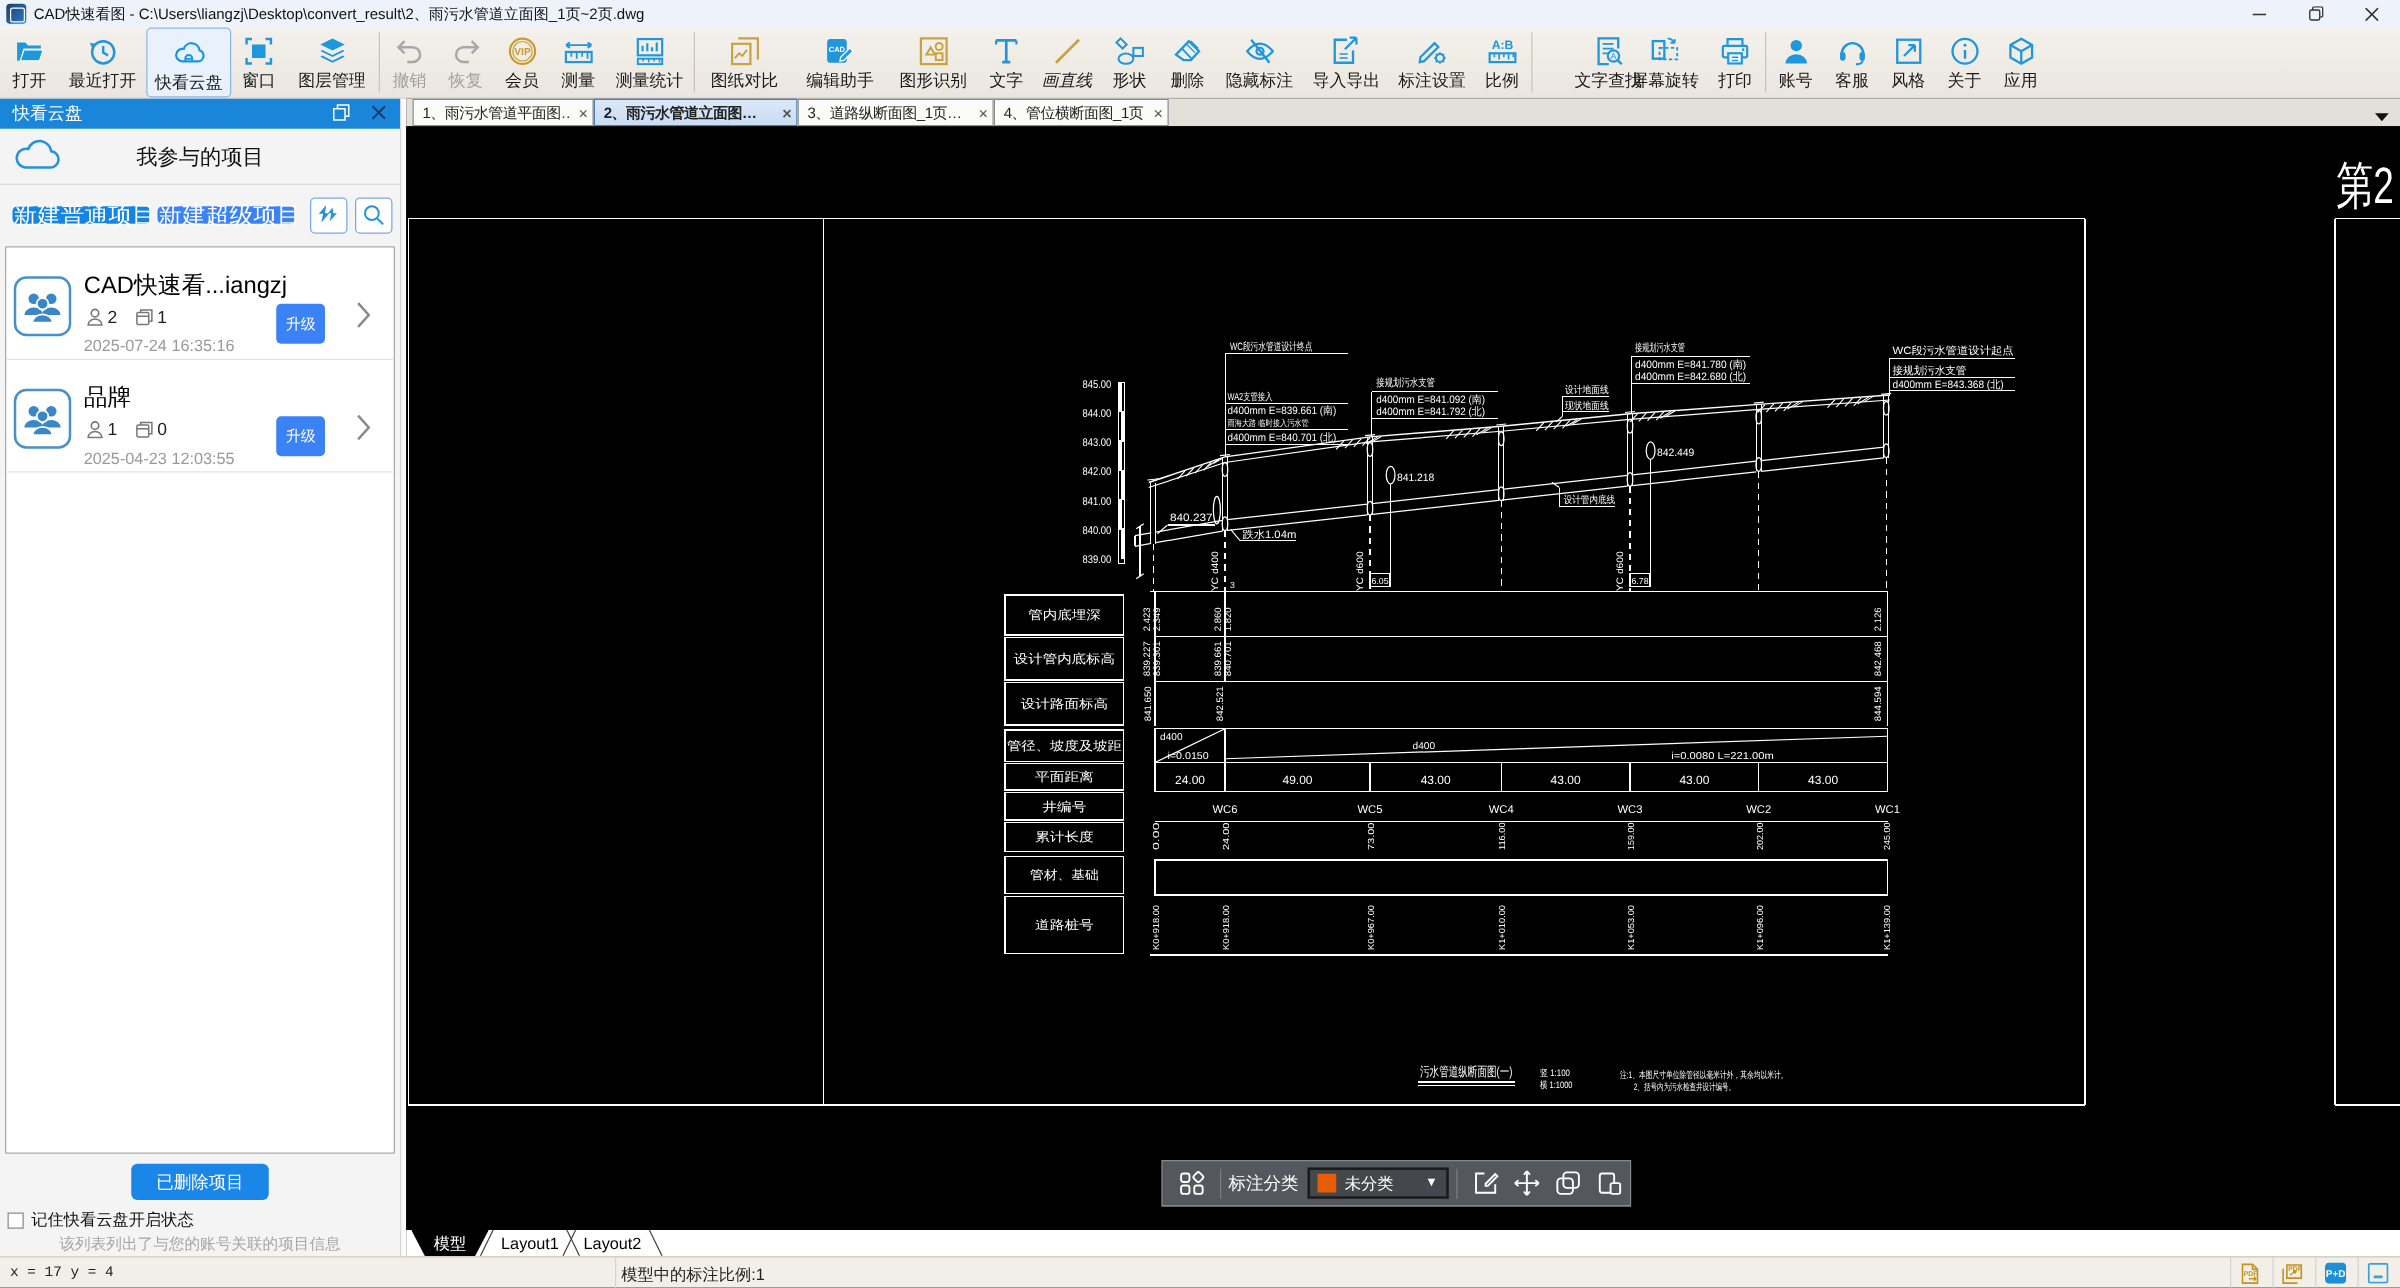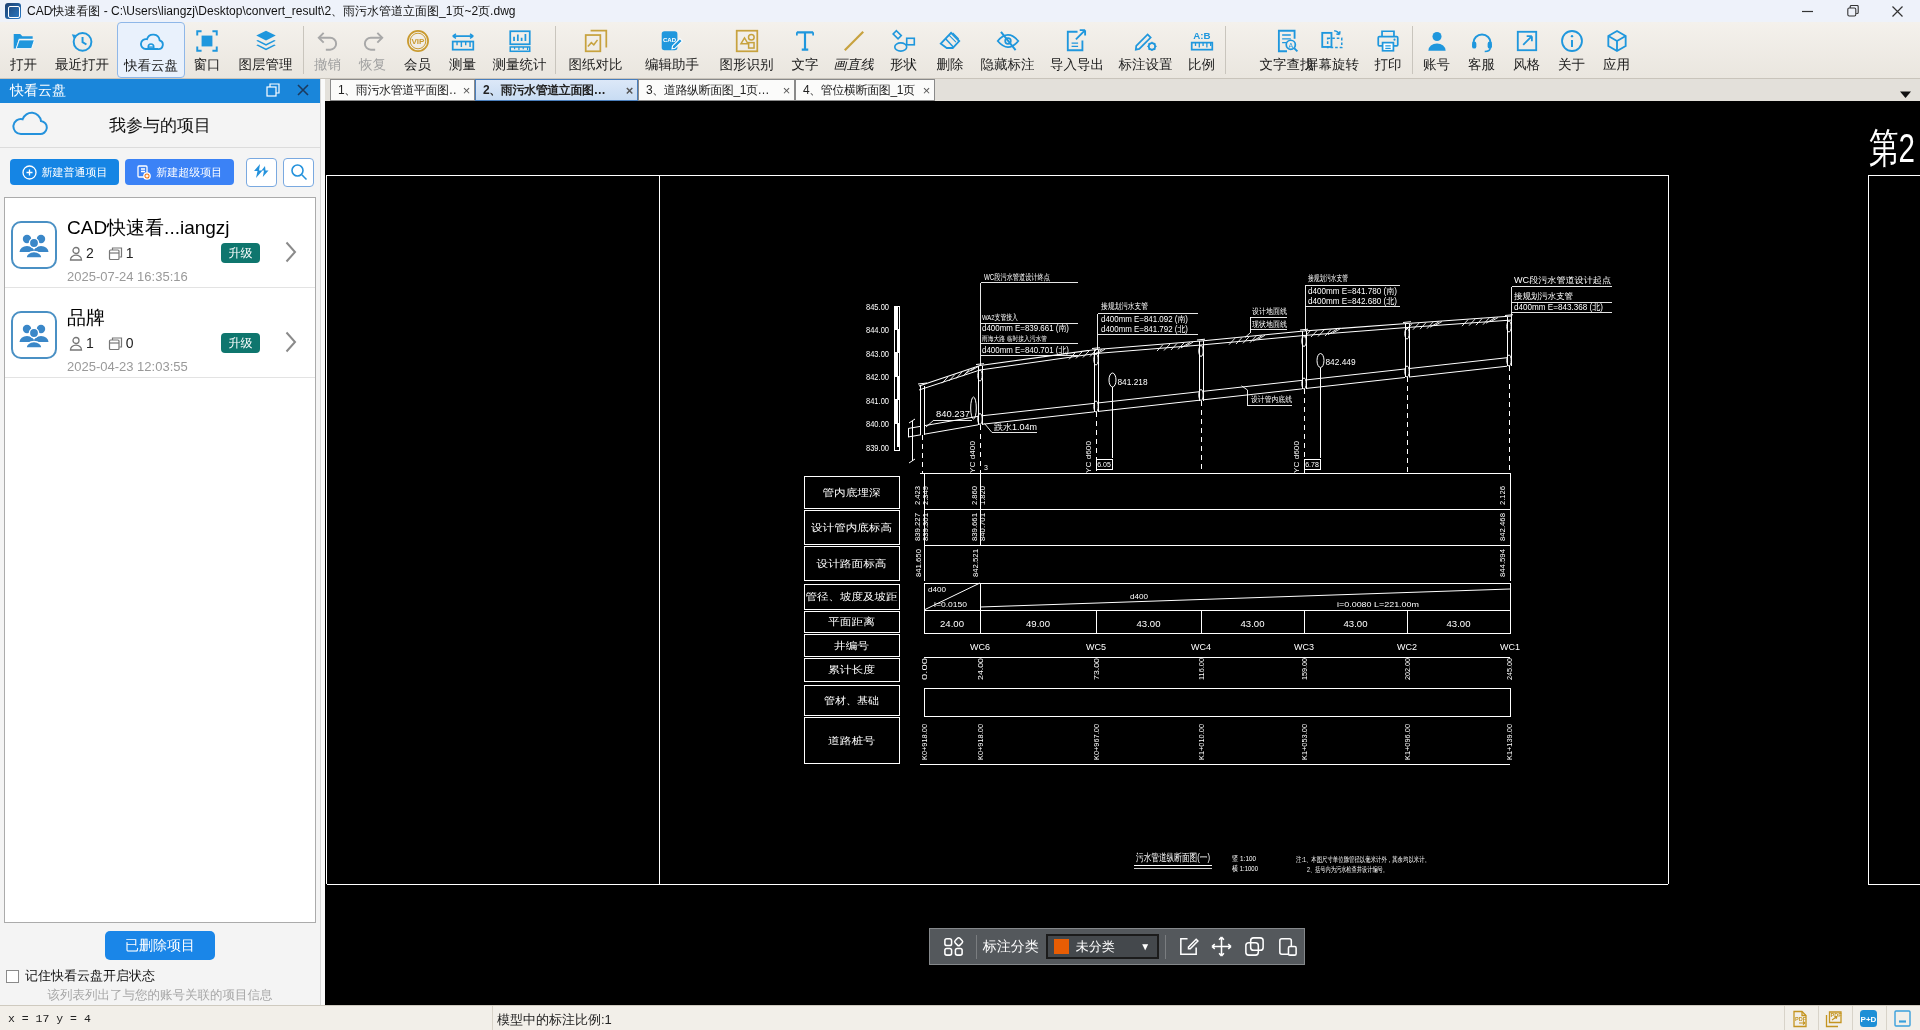--- a/index.html
+++ b/index.html
@@ -31,33 +31,33 @@
   
   .panel { width:320px; height:926px; background:#f4f4f4; display:flex; flex-direction:column; position:relative; }
   .panel-header { height:24px; background:#1a86da; display:flex; align-items:center; color:#fff; font-size:14px; padding-left:10px; position:relative; flex:none; }
   .ph-float { position:absolute; right:38px; top:4px; width:16px; height:15px; }
   .ph-close { position:absolute; right:8px; top:4px; width:16px; height:15px; }
   .panel-cloudrow { height:44px; display:flex; align-items:center; position:relative; flex:none; }
   .cloud-ic { margin-left:12px; }
   .panel-cloudrow .pc-title { position:absolute; left:0; right:0; text-align:center; font-size:17px; color:#111; }
   .panel-hr { height:1px; background:#dcdcdc; margin:0; flex:none; }
   .panel-btnrow { height:48px; display:flex; align-items:center; padding:0 6px 0 10px; flex:none; }
-  .pbtn { height:26px; border-radius:4px; color:#fff; font-size:11px; display:flex; align-items:center; justify-content:center; white-space:nowrap; }
+  .pbtn { height:14px; border-radius:4px; color:#fff; font-size:19px; display:flex; align-items:center; justify-content:center; white-space:nowrap; }
   .pbtn svg { margin-right:5px; }
   .pbtn.blue { background:#1585e4; width:110px; }
   .pbtn.orange { background:#3b82f6; width:110px; margin-left:6px; }
   .sqbtn { width:31px; height:29px; border:1px solid #7aa9e0; border-radius:4px; background:#fff; display:flex; align-items:center; justify-content:center; margin-left:6px; }
   .proj-list { margin:1px 4px 0 4px; background:#fff; border:1px solid #ababab; flex:1; overflow:hidden; }
   .proj-item { position:relative; height:90px; border-bottom:1px solid #e3e3e3; }
   .proj-avatar { position:absolute; left:6px; top:23px; width:46px; height:48px; border:2px solid #4a90c4; border-radius:10px; display:flex; align-items:center; justify-content:center; }
   .proj-name { position:absolute; left:62px; top:17px; font-size:19px; color:#000; white-space:nowrap; }
   .proj-counts { position:absolute; left:64px; top:47px; display:flex; align-items:center; font-size:14px; color:#222; }
   .proj-counts svg { margin-right:3px; }
   .proj-counts .c2 { margin-left:14px; display:flex; align-items:center; }
-  .upgrade { position:absolute; left:216px; top:45px; width:39px; height:20px; background:#0f766e; border-radius:4px; color:#fff; font-size:12px; display:flex; align-items:center; justify-content:center; }
+  .upgrade { position:absolute; left:216px; top:45px; width:39px; height:32px; background:#3b82f6; border-radius:4px; color:#fff; font-size:12px; display:flex; align-items:center; justify-content:center; }
   .chev { position:absolute; right:18px; top:42px; }
   .proj-date { position:absolute; left:62px; top:71px; font-size:13px; color:#999; }
   .panel-bottom { flex:none; padding-bottom:3px; }
   .del-btn { margin:8px auto 0 auto; width:110px; height:29px; background:#1a86e8; border-radius:5px; color:#fff; font-size:14px; display:flex; align-items:center; justify-content:center; }
   .remember { display:flex; align-items:center; margin:9px 0 0 6px; font-size:13px; color:#111; height:14px; line-height:14px; }
   .remember .cb { width:13px; height:13px; border:1px solid #8a8a8a; background:#fff; margin-right:6px; }
   .panel-note { text-align:center; font-size:12.5px; color:#a6a6a6; margin-top:6px; height:13px; line-height:13px; }
 
   .splitter { width:5px; background:#fafafa; border-left:1px solid #d8d8d8; }
 
@@ -891,20 +891,33 @@
             </svg>
         </span>
         <span class="fb-ic">
           <svg width="23" height="23" viewBox="0 0 24 24" fill="none" stroke="#fff" stroke-width="1.6">
               <rect x="4" y="4" width="12" height="16" rx="2"></rect>
               <rect x="13" y="12" width="8" height="9" rx="1.5" fill="#54585c"></rect>
             </svg>
         </span>
       </div>
     </div>
+    <div class="sheet-strip" id="sheetStrip">
+        <div class="sheet-tab model">模型</div>
+        <div class="sheet-tab layout">
+          <span class="slant-l"></span>
+          <span>Layout1</span>
+          <span class="slant-r"></span>
+        </div>
+        <div class="sheet-tab layout">
+          <span class="slant-l"></span>
+          <span>Layout2</span>
+          <span class="slant-r"></span>
+        </div>
+      </div>
   </div>
 </div>
 
 <div class="statusbar">
   <span class="sb-coords">x = 17 y = 4</span>
   <span class="sb-sep" style="left:492px"></span>
   <span class="sb-scale">模型中的标注比例:1</span>
   <span class="sb-sep" style="left:1784px"></span>
   <span class="sb-sep" style="left:1818px"></span>
   <span class="sb-sep" style="left:1852px"></span>

